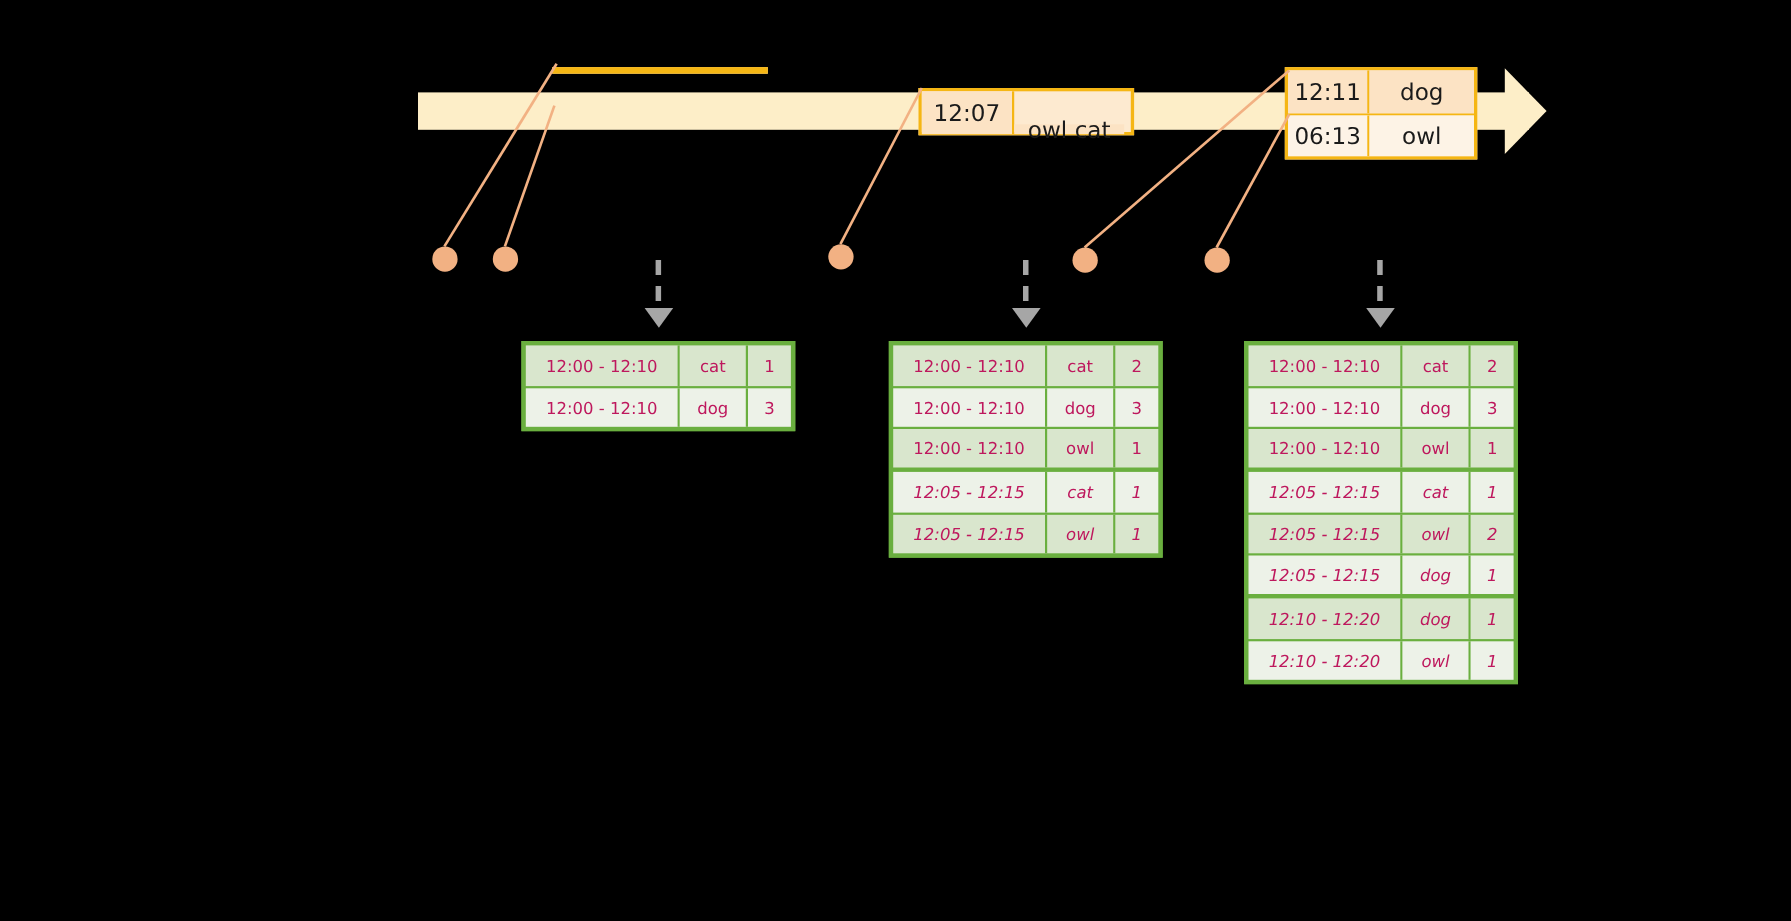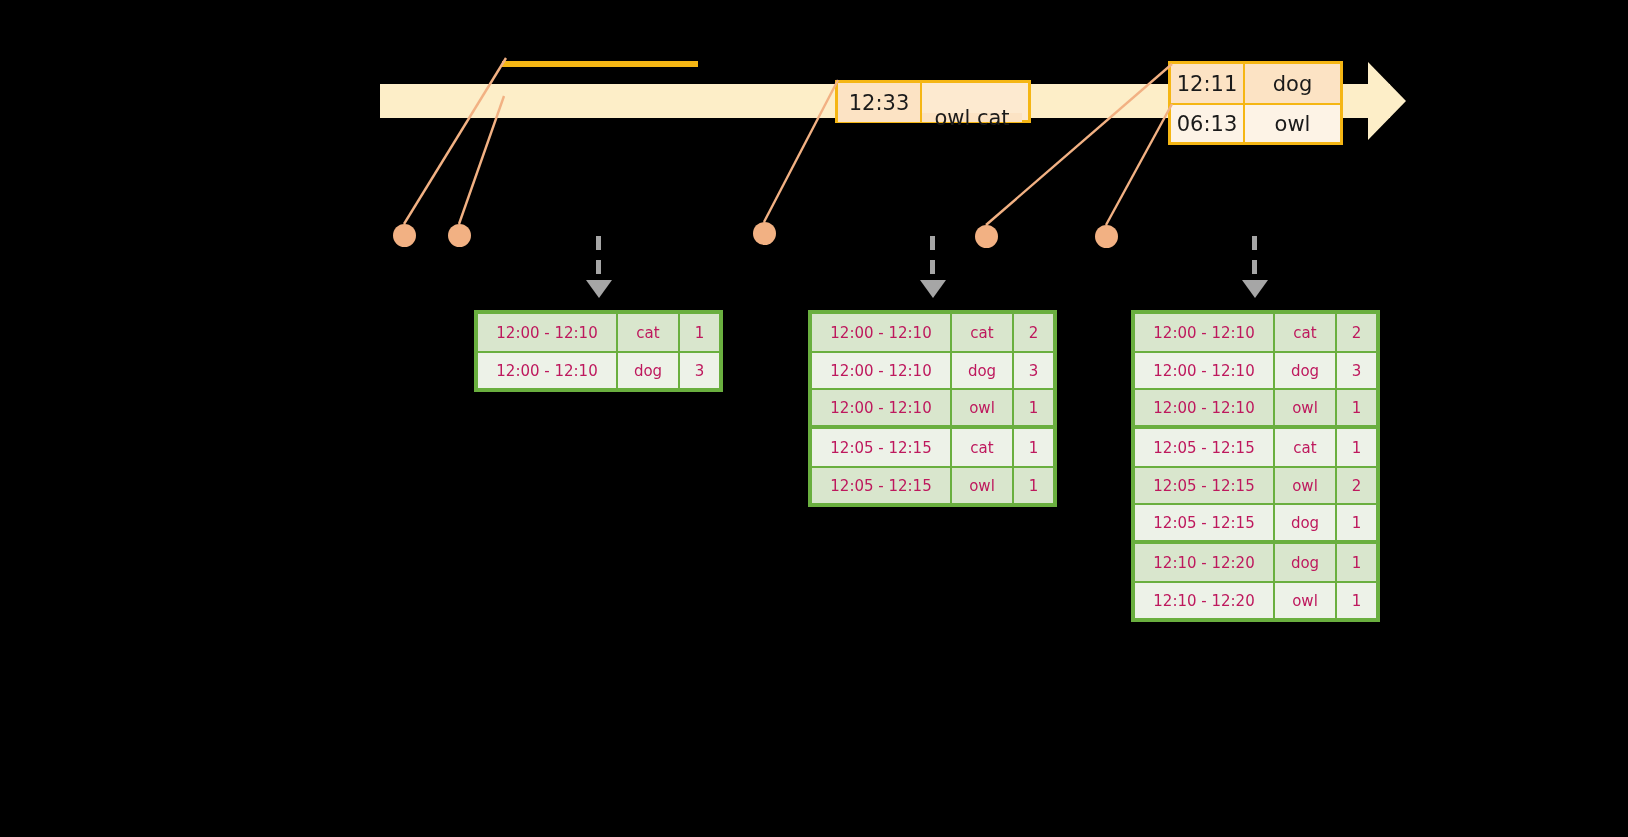--- a/index.html
+++ b/index.html
@@ -45,21 +45,21 @@
   .darrow{position:absolute;width:26px;}
   .darrow .stem{position:absolute;left:10px;top:0;width:5px;height:46px;
        background:repeating-linear-gradient(to bottom,#a6a6a6 0 14px,transparent 14px 24px);}
   .darrow .head{position:absolute;left:0;top:44px;width:0;height:0;
        border-left:13px solid transparent;border-right:13px solid transparent;
        border-top:18px solid #a6a6a6;}
 
   
   .rtable{position:absolute;border:4px solid #6aaf3f;box-sizing:border-box;
           background:#6aaf3f;}
-  .rtable .grp + .grp{border-top:4px solid #6aaf3f;}
+  .rtable .grp + .grp{border-top:4px solid #6aaf3f;font-style:italic;}
   .rtable .r{display:flex;height:37px;box-sizing:border-box;}
   .rtable .r + .r{border-top:2px solid #6aaf3f;}
   .rtable .cell{display:flex;align-items:center;justify-content:center;
        font-size:15px;color:#be185d;box-sizing:border-box;}
   .rtable .c-range{border-right:2px solid #6aaf3f;}
   .rtable .c-key{border-right:2px solid #6aaf3f;}
   .rtable .r.a .cell{background:#d9e6cd;}
   .rtable .r.b .cell{background:#edf2e8;}
 
   #tbl-0{left:474px;top:310px;width:249px;}
@@ -75,21 +75,21 @@
 <div class="stage">
 
   <div class="tl-bar"></div>
   <div class="tl-head"></div>
 
   <div id="events-layer">
       <div class="evt" id="evt-0">
       </div>
       <div class="evt" id="evt-1">
         <div class="row">
-          <div class="c-time">12:33</div>
+          <div class="c-time">12:07</div>
           <div class="c-words">owl cat</div>
         </div>
       </div>
       <div class="evt" id="evt-2">
         <div class="row">
           <div class="c-time">12:11</div>
           <div class="c-words">dog</div>
         </div>
         <div class="row">
           <div class="c-time">06:13</div>

